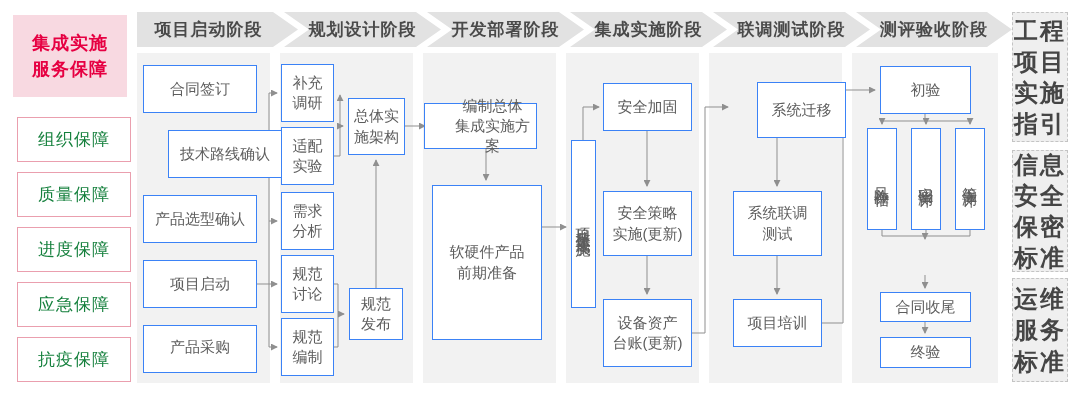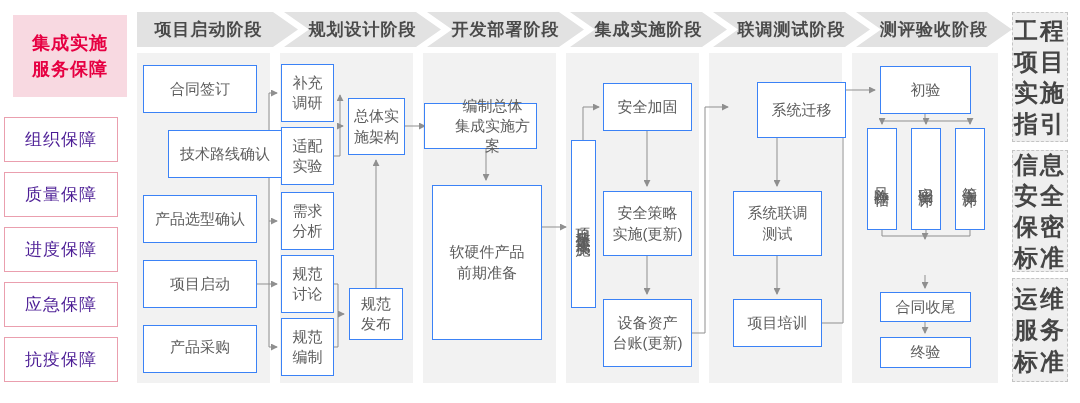--- a/index.html
+++ b/index.html
@@ -8,22 +8,22 @@
     font-family:"Liberation Sans","DejaVu Sans",sans-serif;
   }
   
   .lead-box{
     position:absolute;left:13px;top:15px;width:114px;height:82px;
     background:#f8d9e1;color:#e60042;font-size:18px;font-weight:bold;
     display:flex;align-items:center;justify-content:center;text-align:center;
     line-height:1.45;letter-spacing:1px;white-space:pre-line;
   }
   .side-box{
-    position:absolute;left:4px;width:112px;height:43px;
-    background:#ffffff;border:1px solid #ea9fae;color:#4c1d95;font-size:17px;
+    position:absolute;left:17px;width:112px;height:43px;
+    background:#ffffff;border:1px solid #ea9fae;color:#15803d;font-size:17px;
     display:flex;align-items:center;justify-content:center;letter-spacing:1px;
   }
   
   .col{position:absolute;top:53px;height:330px;background:#f2f2f2;}
   .hdr{
     position:absolute;top:12px;height:35px;background:#e2e2e2;
     color:#4a4a4a;font-size:17px;font-weight:bold;letter-spacing:1px;
     display:flex;align-items:center;justify-content:center;
     padding-right:18px;box-sizing:border-box;
   }

